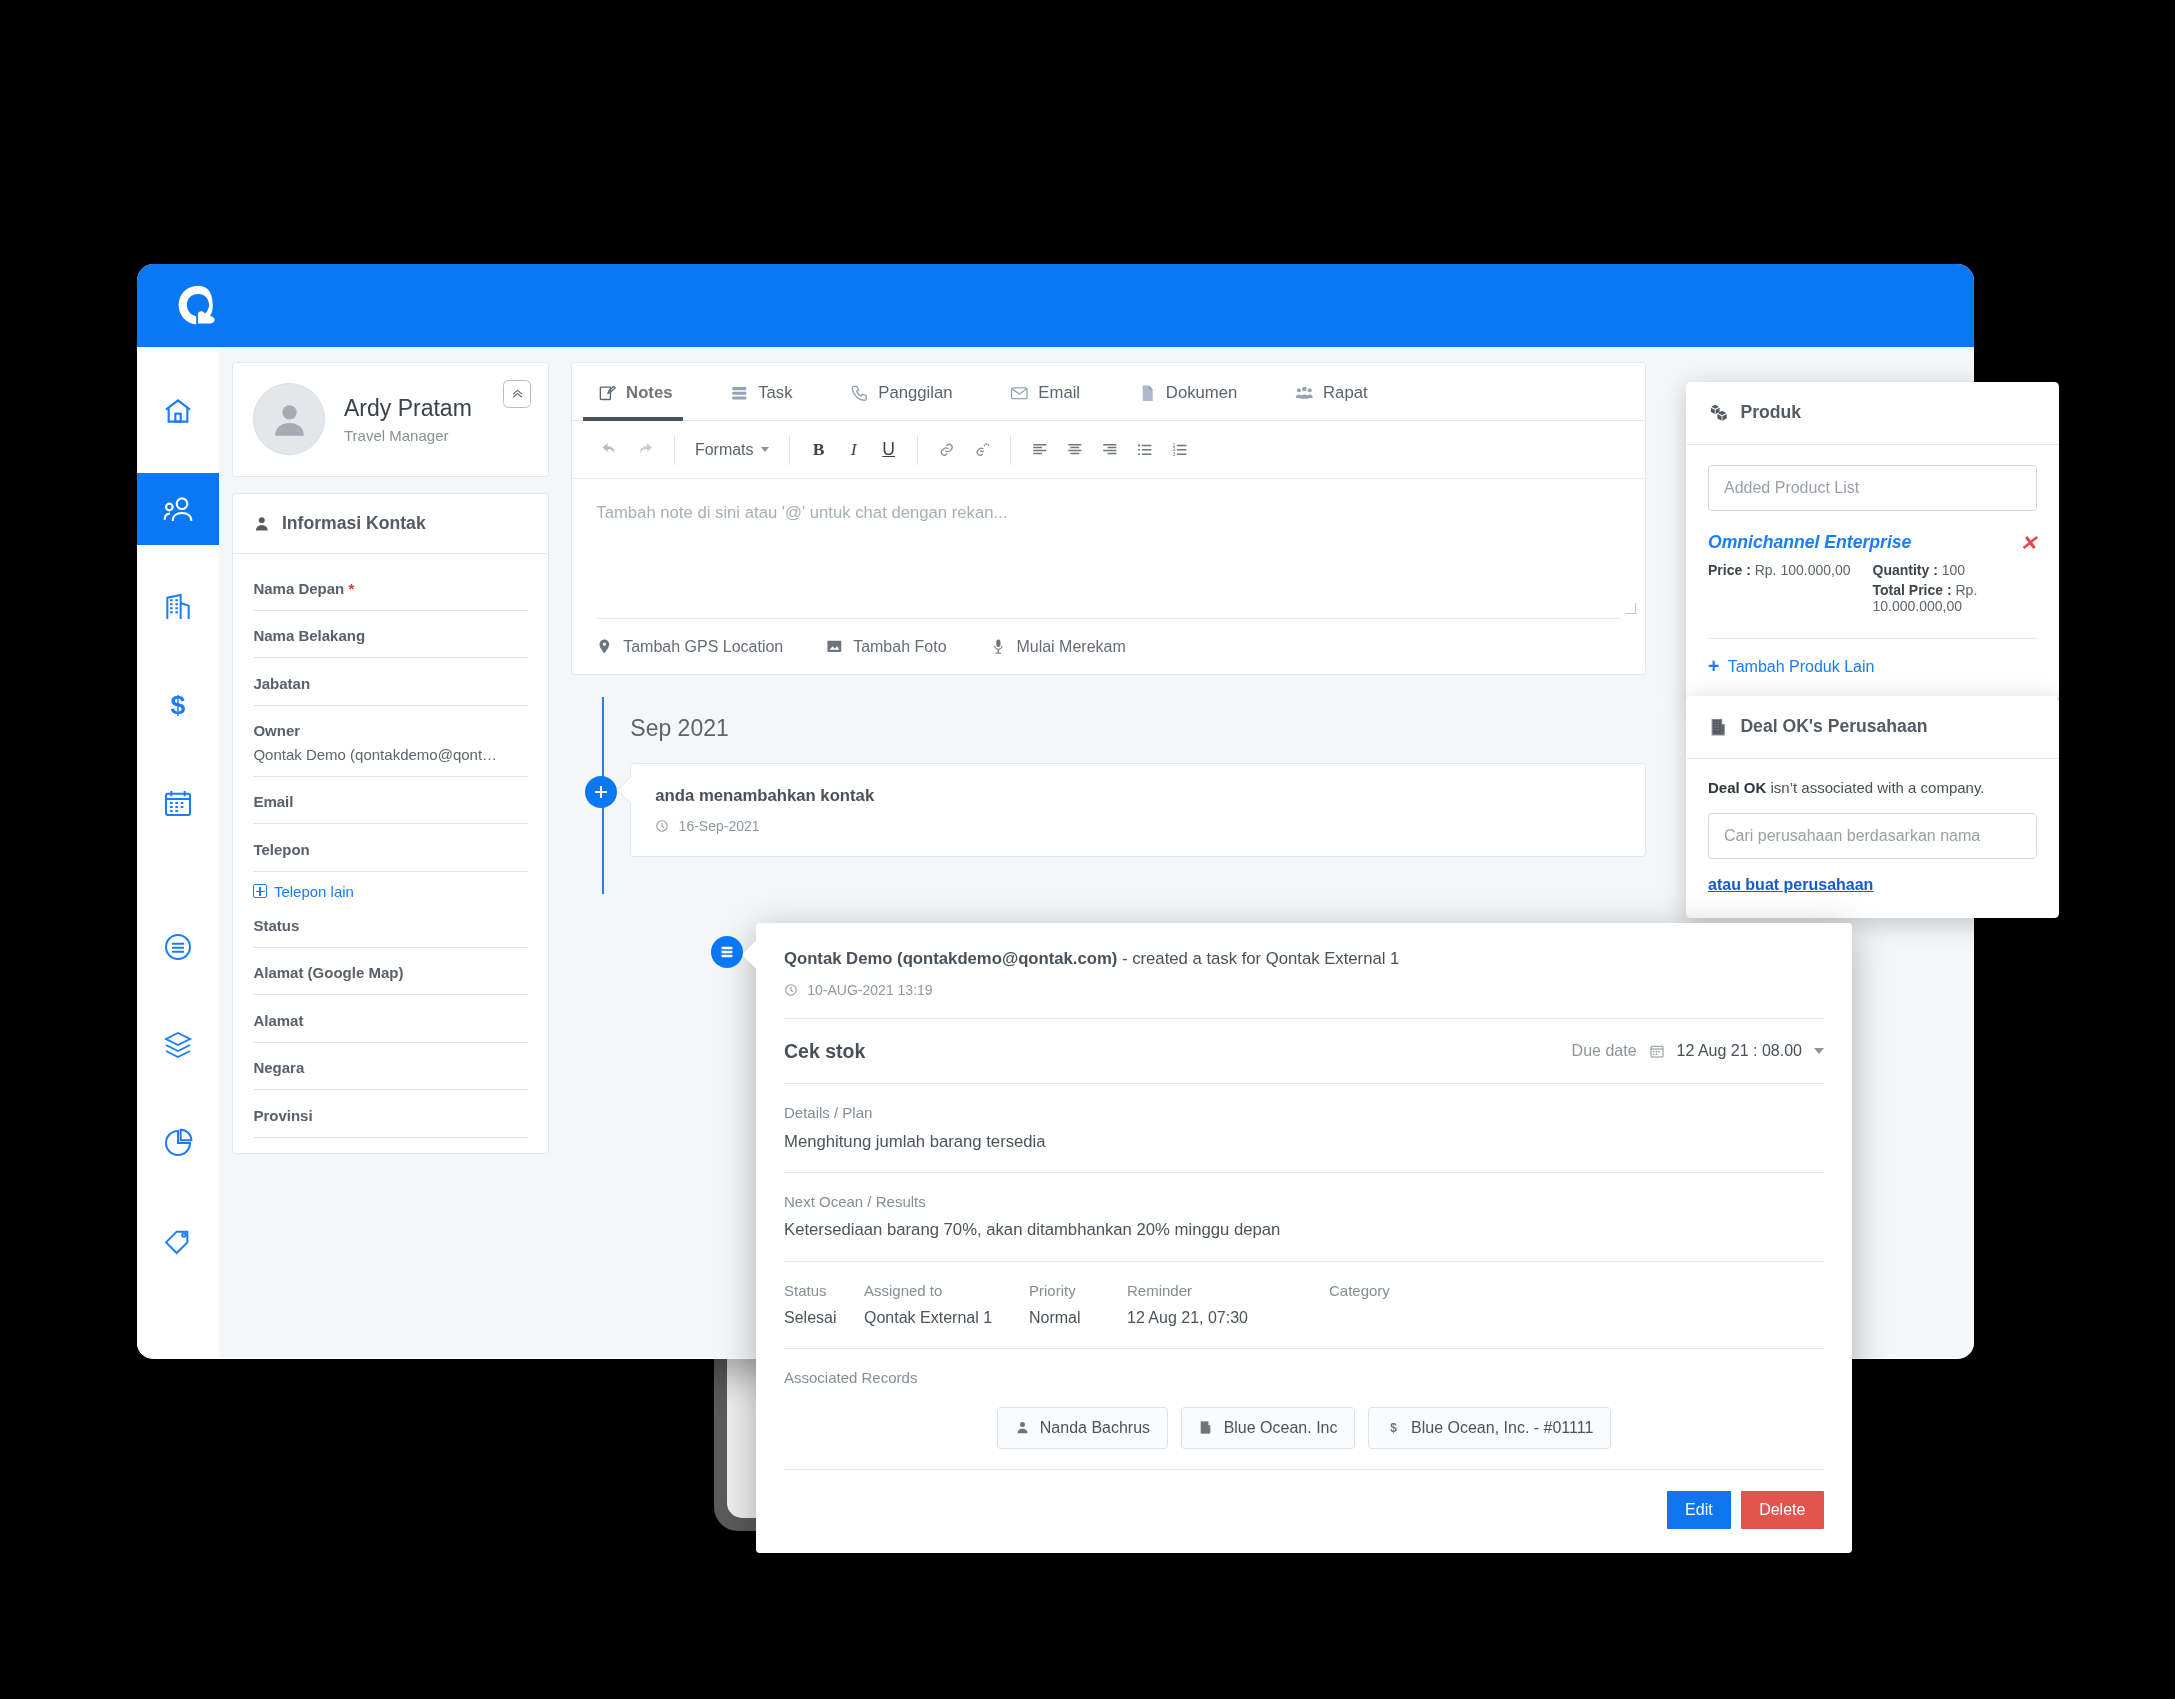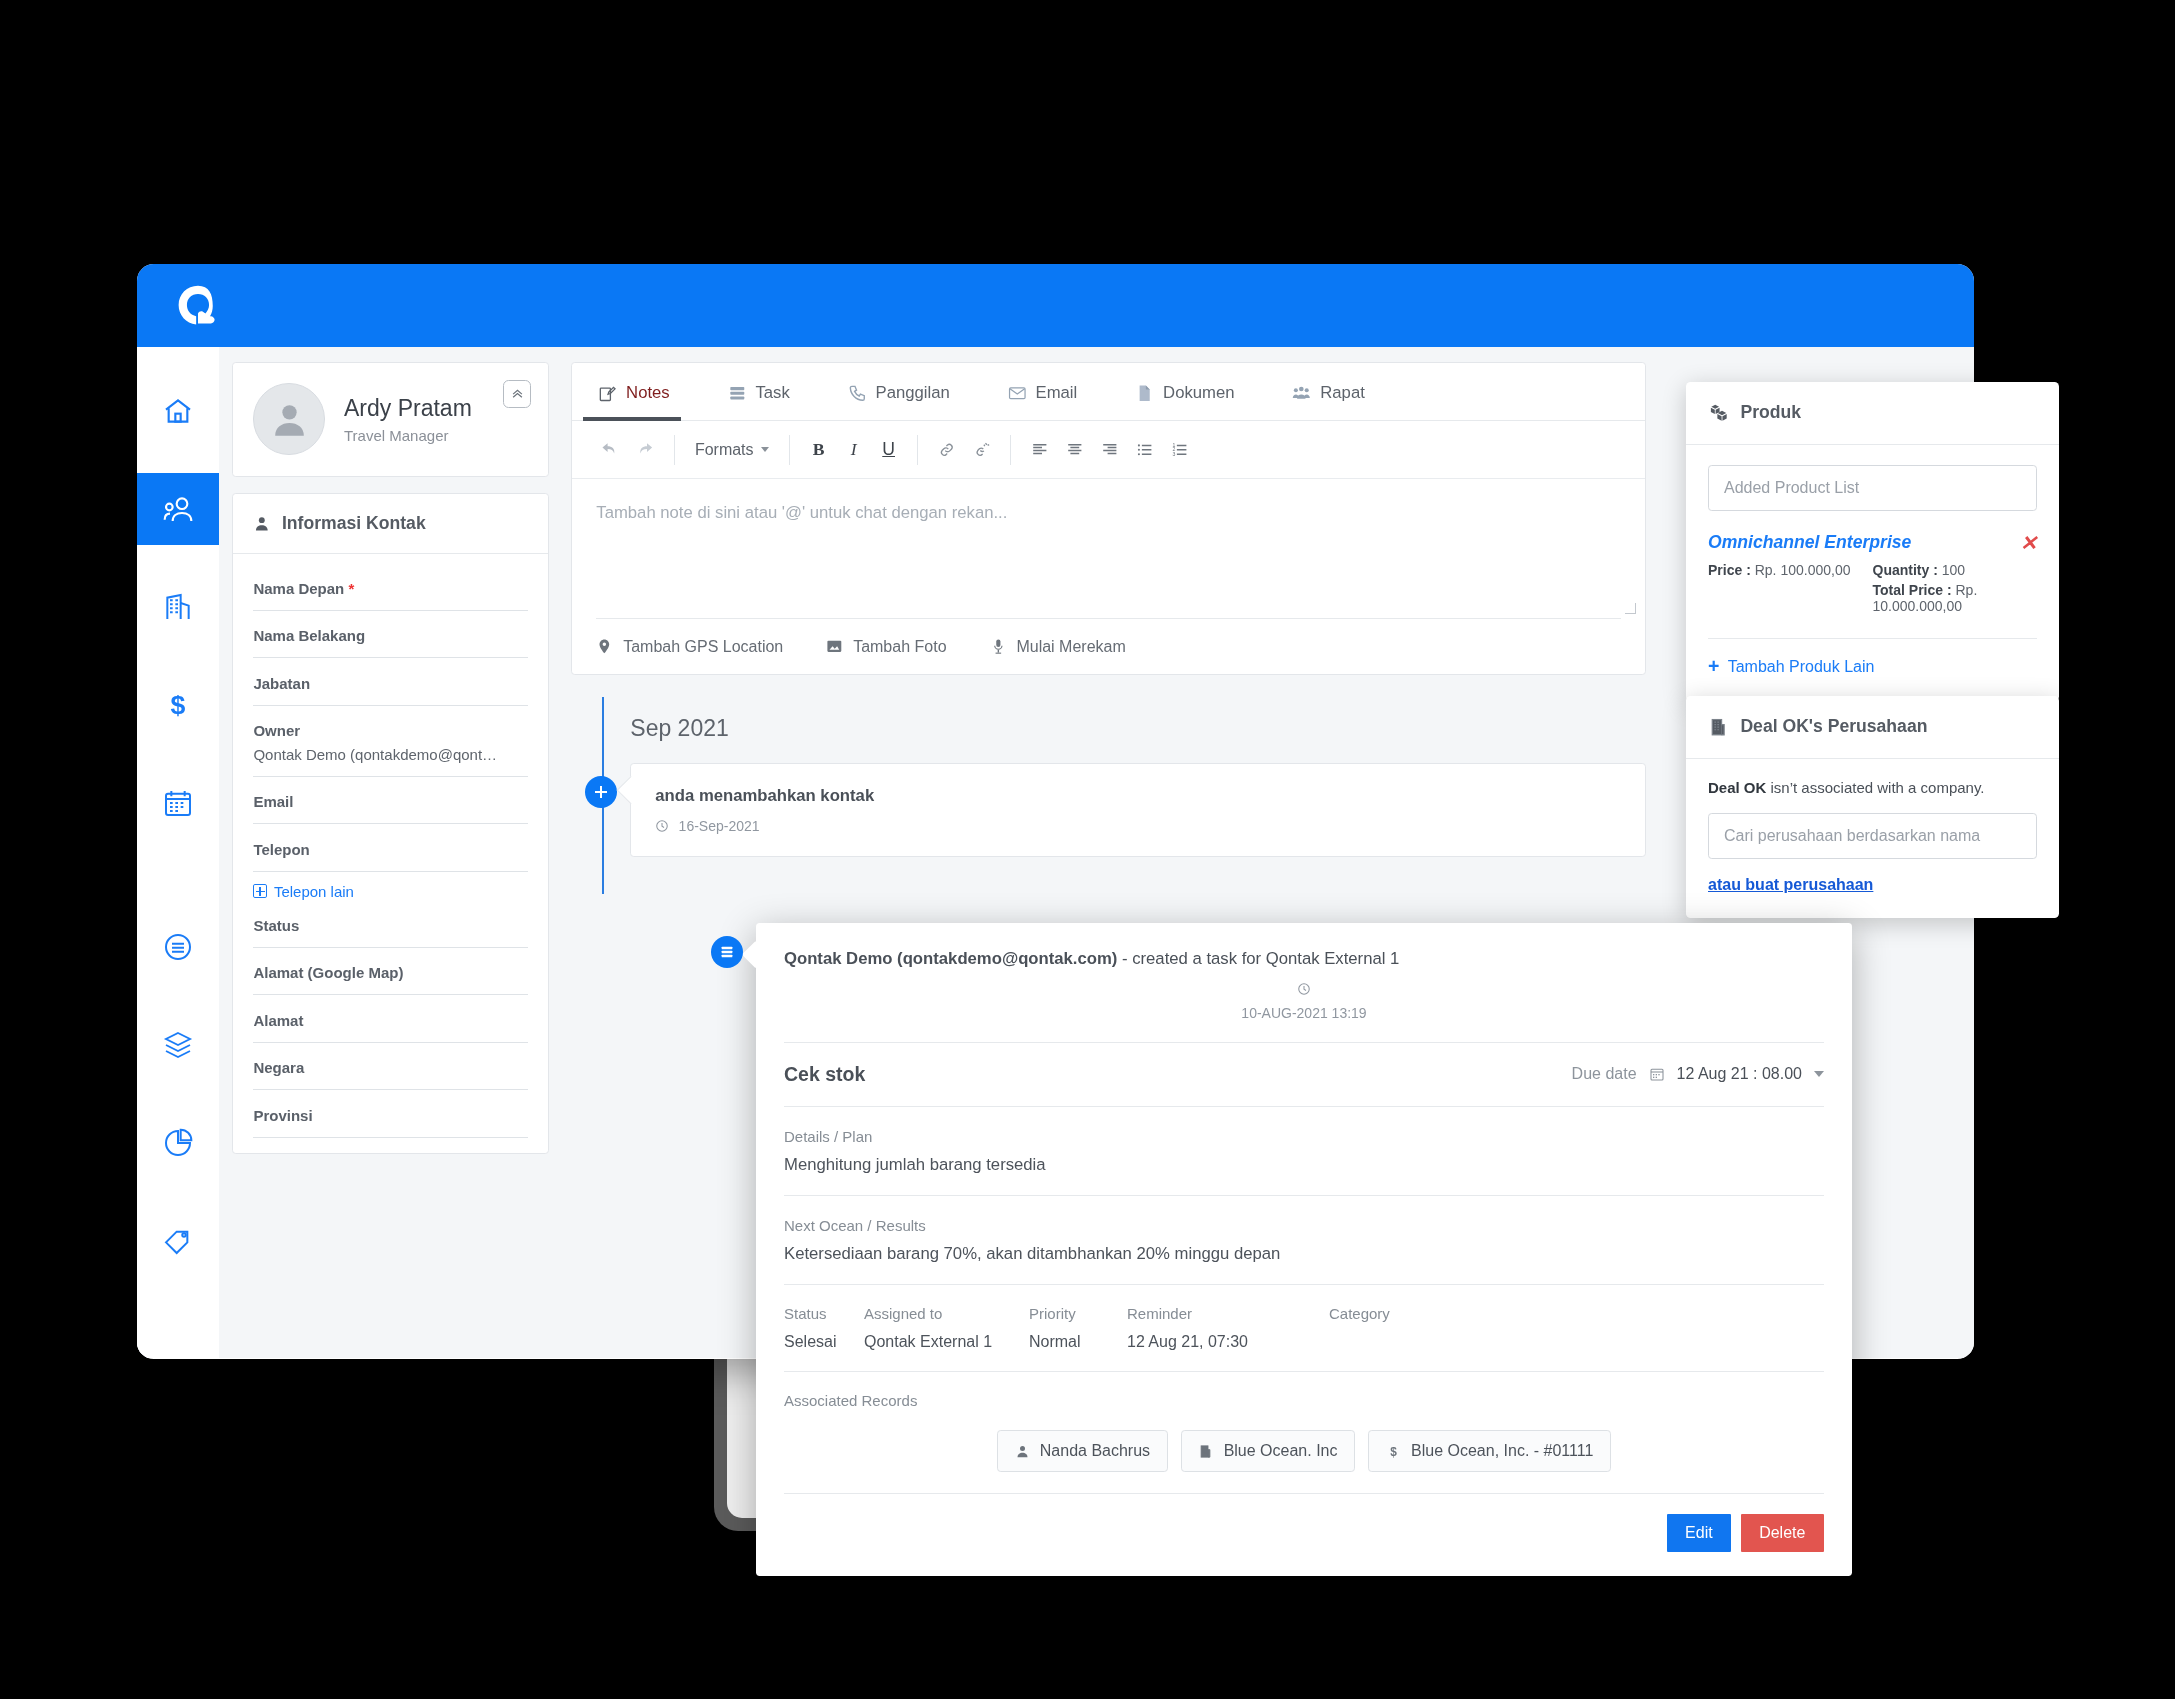--- a/index.html
+++ b/index.html
@@ -80,21 +80,21 @@
   .addlink .boxplus:before{ left:1.4px; right:1.4px; top:5.1px; height:1.4px; }
   .addlink .boxplus:after{ top:1.4px; bottom:1.4px; left:5.1px; width:1.4px; }
 
   
   .center{ flex:1; padding:15px 13px 0 9.3px; min-width:0; }
   .notecard{ background:#fff; border:0.9px solid #e3e6ea; border-radius:3.7px; }
   .tabs{ display:flex; align-items:center; padding:0 24px; border-bottom:0.9px solid #e6e9ec; }
   .tab{ display:flex; align-items:center; gap:9.3px; padding:20.4px 24px 16.7px 1.9px;
         font-size:16.7px; color:#5d636b; margin-right:32px; position:relative; }
   .tab svg{ width:18.6px; height:18.6px; }
-  .tab.active{ color:#7f1d1d; font-weight:normal;align-items:flex-end; }
+  .tab.active{ color:#737373; font-weight:bold; }
   .tab.active:after{ content:""; position:absolute; left:-13px; right:13px; bottom:-0.9px;
         height:3.7px; background:#4b5159; }
   .toolbar{ display:flex; align-items:center; padding:11px 20.4px; border-bottom:0.9px solid #e9ecef; }
   .tb{ display:flex; align-items:center; justify-content:center; height:35px;
        min-width:35px; color:#8a9199; font-size:17.6px; }
   .tb.sep{ width:0.9px; min-width:0.9px; height:30px; background:#e2e6ea; margin:0 11px; }
   .tb.fmt{ font-size:16px; color:#5d636b; padding:0 9.3px; gap:7.4px; }
   .tb svg{ width:17.6px; height:17.6px; }
   .tb.dark{ color:#3e444b; font-weight:bold; }
   .editor{ padding:24px 24px 0 24px; height:139px; position:relative; }
@@ -154,21 +154,21 @@
 
   
   .taskpop{ position:absolute; left:756px; top:923px; width:1096px;
      background:#fff; border-radius:3.7px; box-shadow:0 9.3px 37px rgba(0,0,0,.30);
      padding:26px 28px 24px 28px; }
   .taskpop:before{ content:""; position:absolute; left:-10.2px; top:22px; width:18.6px; height:18.6px;
      background:#fff; transform:rotate(45deg); }
   .tp-head{ font-size:16.7px; color:#4a5058; }
   .tp-head b{ font-weight:bold; }
   .tp-time{ display:flex; align-items:center; gap:9.3px; font-size:14px;
-            color:#9097a0; margin-top:13px;flex-direction:column; }
+            color:#9097a0; margin-top:13px; }
   .tp-time svg{ width:14px; height:14px; stroke:#9097a0; fill:none; }
   .hr{ height:0.9px; background:#e6e9ec; margin:20.4px 0; }
   .tp-row{ display:flex; align-items:center; justify-content:space-between; }
   .tp-subject{ font-size:19.5px; font-weight:bold; color:#4a5058; }
   .tp-due{ display:flex; align-items:center; gap:12px; font-size:16px; color:#4a5058; }
   .tp-due .lbl{ color:#8d949c; }
   .tp-due svg{ width:16px; height:16px; fill:#8d949c; }
   .tp-due .caret{ border-left:5.6px solid transparent; border-right:5.6px solid transparent;
                   border-top:6.5px solid #8d949c; }
   .tp-lbl{ font-size:15px; color:#868d95; }

